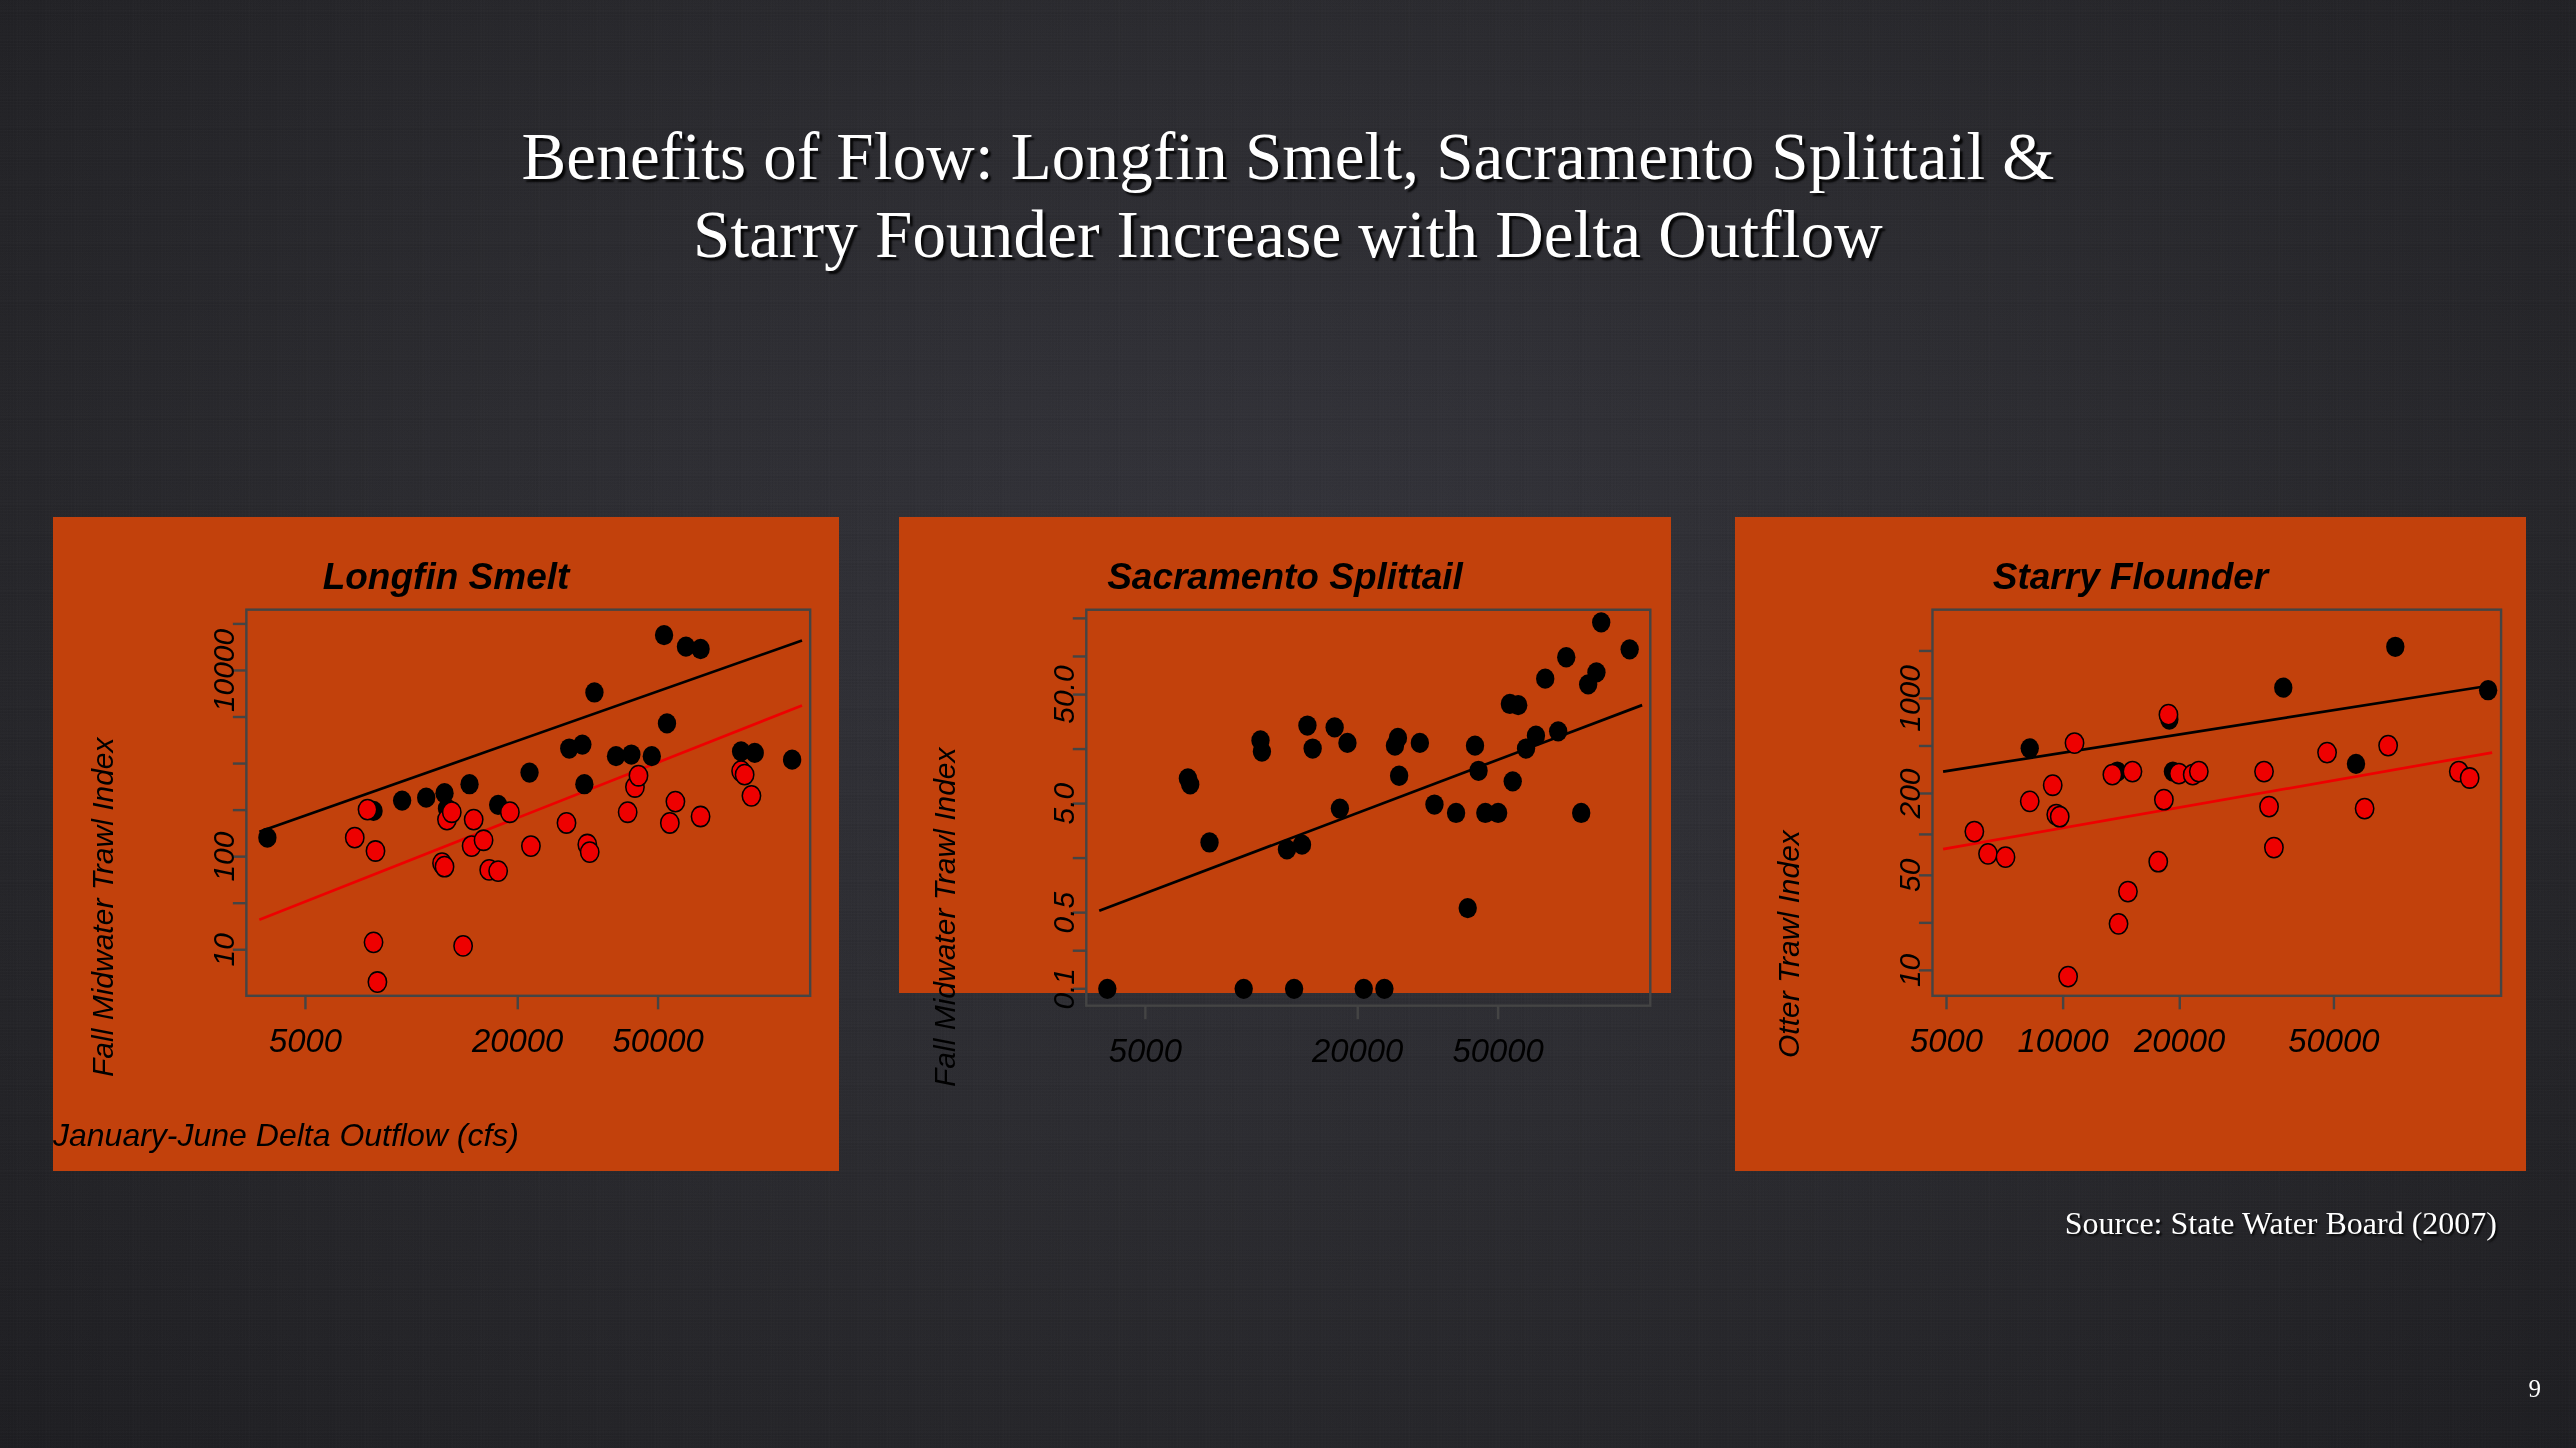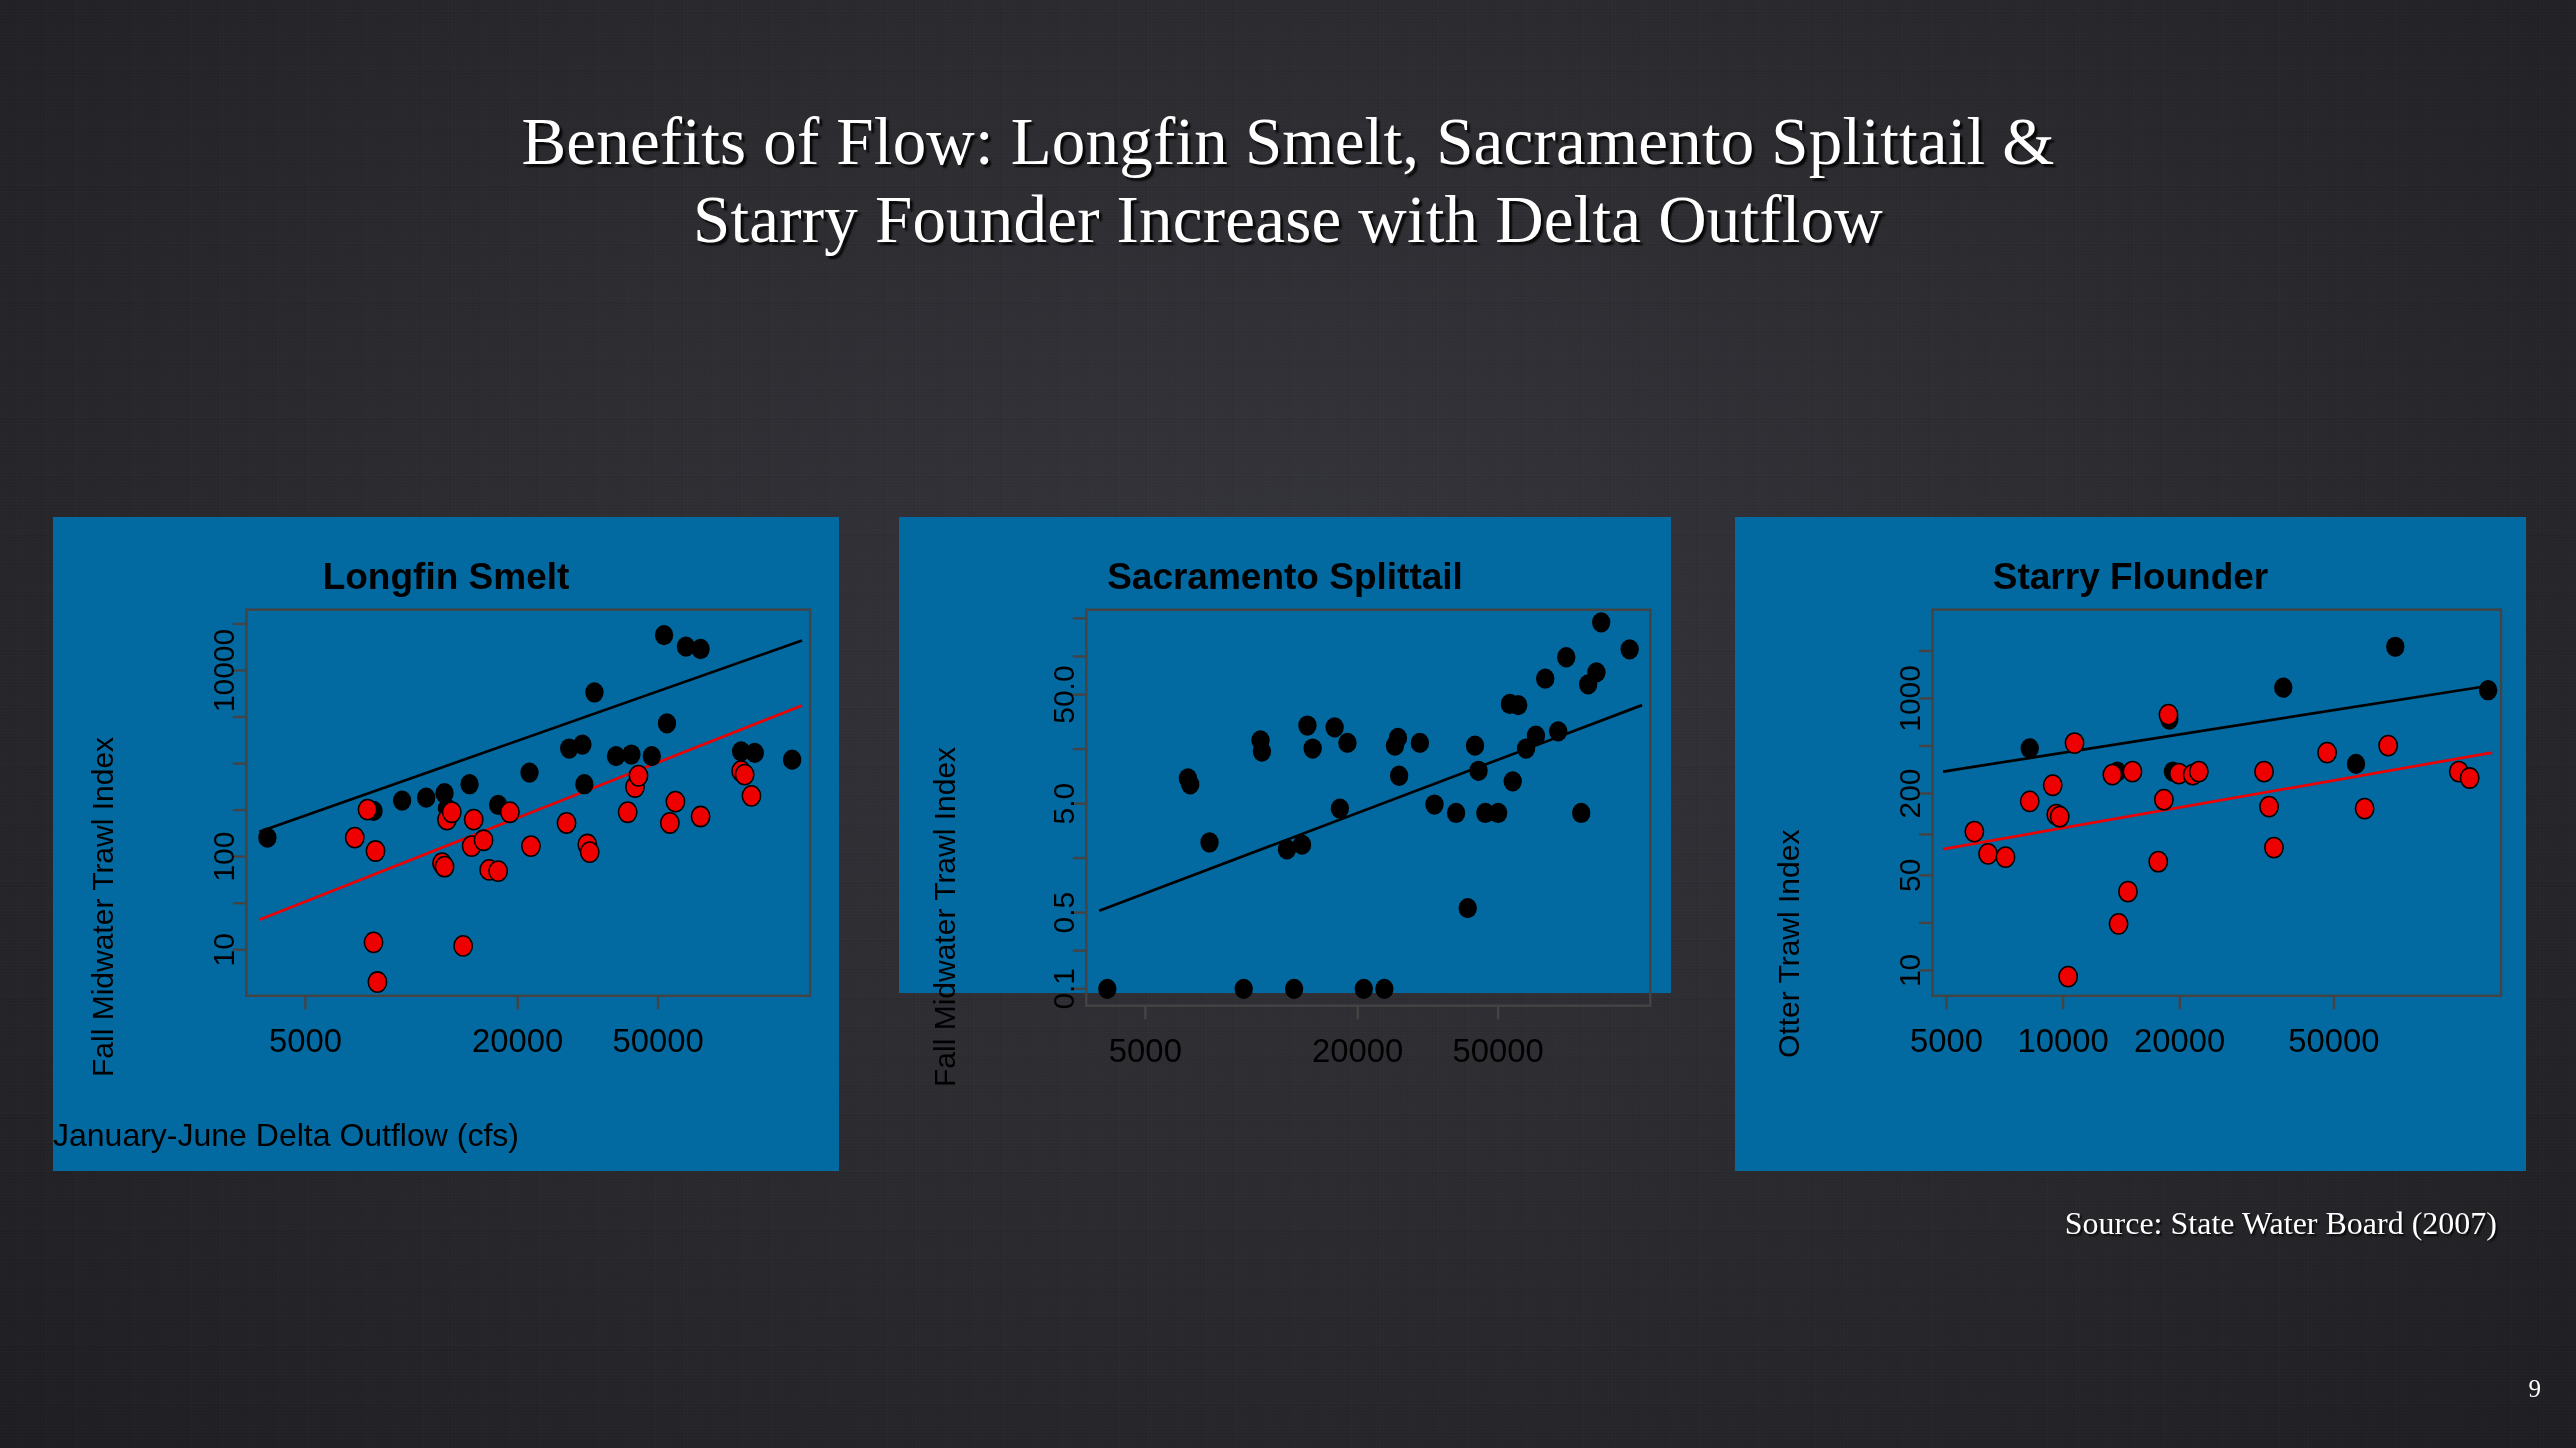--- a/index.html
+++ b/index.html
@@ -15,43 +15,44 @@
     position: absolute; inset: 0;
     background:
       repeating-linear-gradient(0deg, rgba(255,255,255,0.012) 0px, rgba(0,0,0,0.012) 1px, rgba(255,255,255,0.010) 1.9px, rgba(0,0,0,0.015) 2.9px),
       repeating-linear-gradient(90deg, rgba(255,255,255,0.010) 0px, rgba(0,0,0,0.012) 1px, rgba(255,255,255,0.008) 1.9px, rgba(0,0,0,0.012) 2.9px),
       radial-gradient(ellipse at 50% 42%, #33333a 0%, #2b2b30 45%, #232327 78%, #1d1d21 100%);
   }
 
   
   #slide-title {
     position: absolute;
-    left: 0; right: 0; top: 103px;
+    left: 0; right: 0; top: 118px;
     text-align: center;
     color: #ffffff;
     font-family: "Liberation Serif", serif;
     font-size: 67px;
     line-height: 1.16;
     letter-spacing: 0.2px;
     text-shadow: 2.9px 2.9px 1.9px rgba(0,0,0,0.85);
     white-space: pre-line;
   }
 
   
   #panels {
     position: absolute;
     left: 53px; top: 517px;
     width: 2473px; height: 657px;
     display: flex;
     align-items: flex-start;
     gap: 0;
   }
   .panel {
-    background: #0369a1;
+    background: #c2410c;
     position: relative;
+    font-style: italic;
   }
   #panel-1 { width: 787px; height: 654px; margin-left: 0px; }
   #panel-2 { width: 773px; height: 476px; margin-left: 60px; }
   #panel-3 { width: 792px; height: 654px; margin-left: 64px; }
 
   .panel-title {
     position: absolute;
     left: 0; right: 0; top: 39px;
     text-align: center;
     font-size: 37px;

